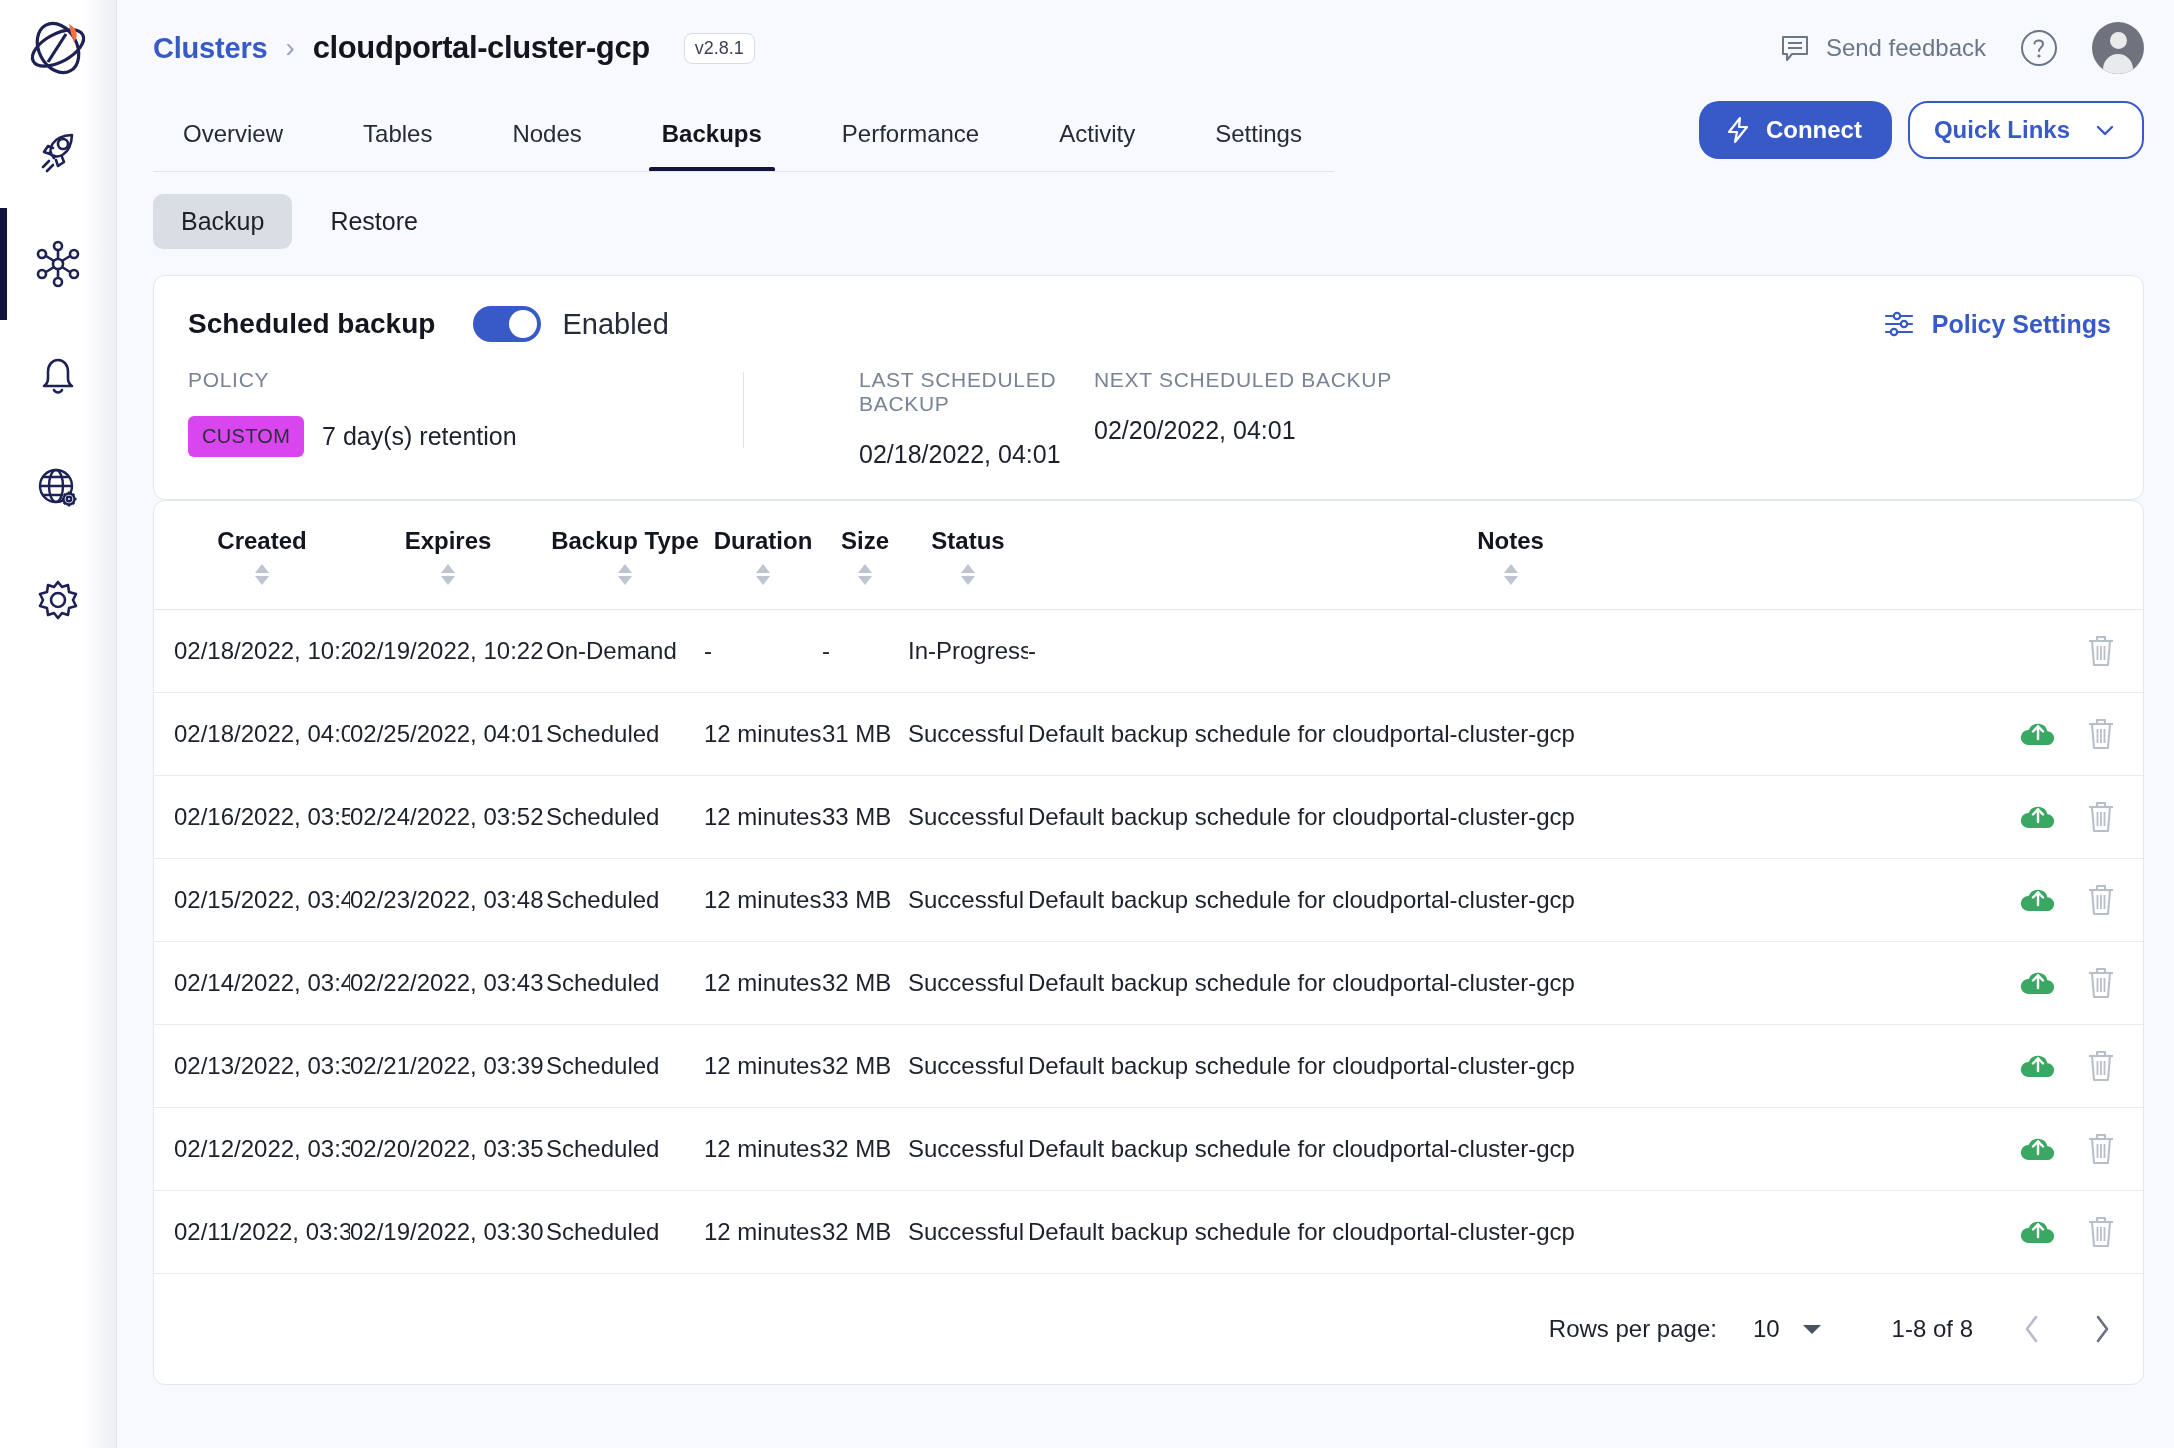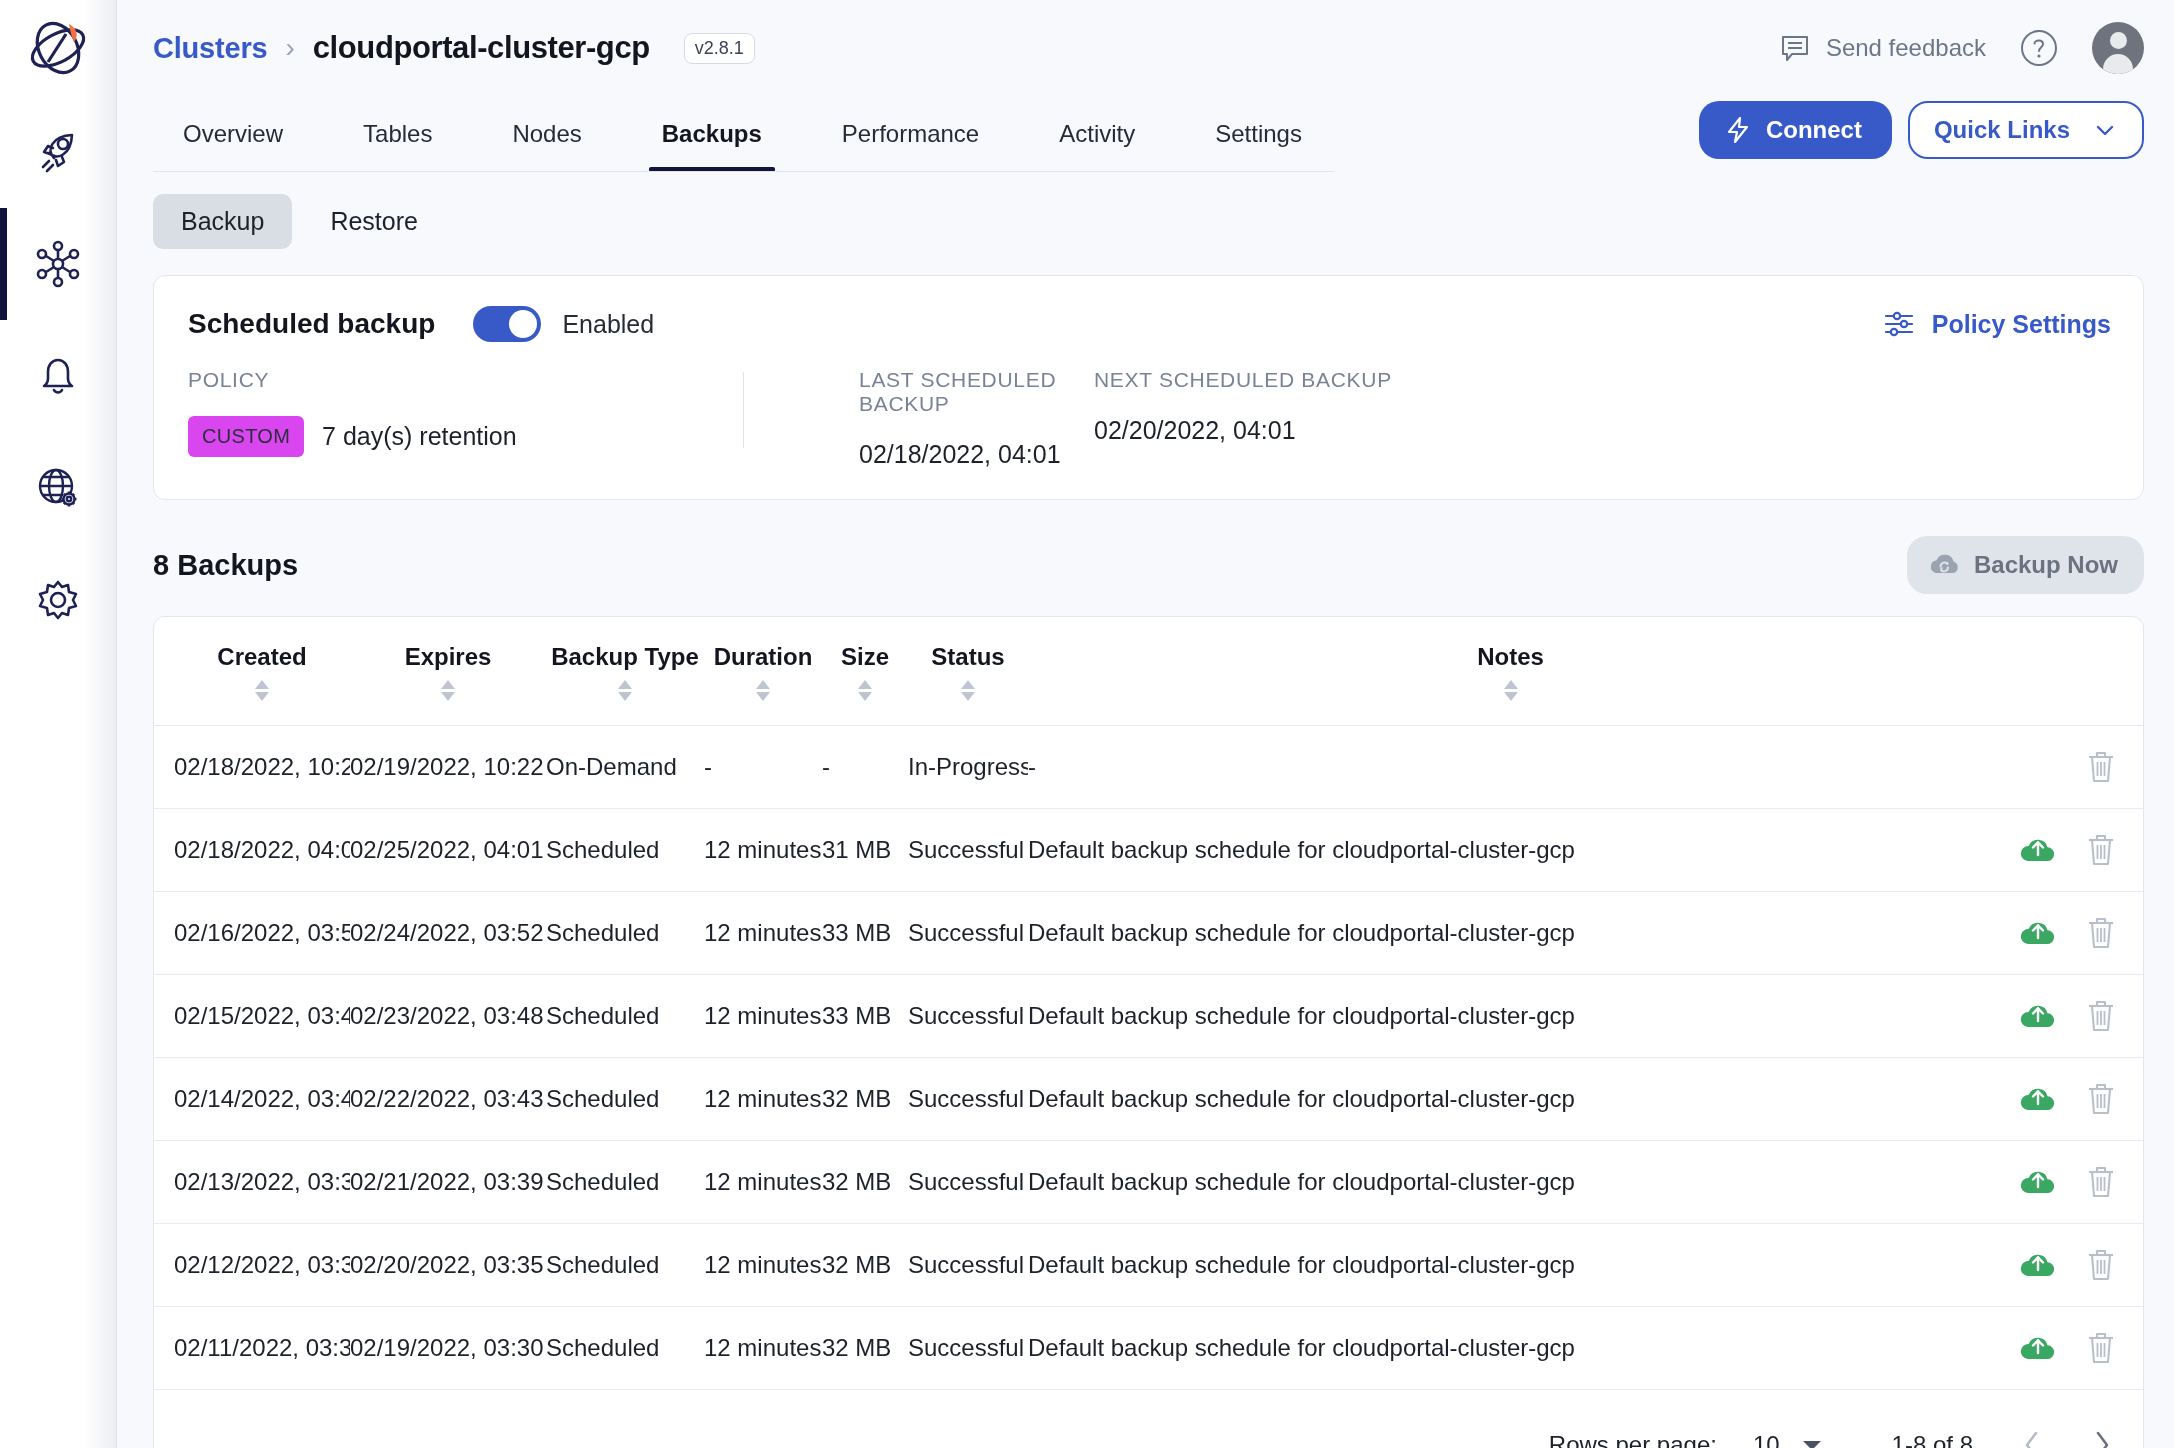--- a/index.html
+++ b/index.html
@@ -132,21 +132,21 @@
   .sched-top { display: flex; align-items: center; }
   .sched-title { font-size: 28px; font-weight: bold; color: #14161f; }
   .toggle {
     margin-left: 38px; width: 68px; height: 36px; border-radius: 18px;
     background: #3859c8; position: relative; cursor: pointer; flex: 0 0 68px;
   }
   .toggle::after {
     content: ""; position: absolute; right: 4px; top: 4px;
     width: 28px; height: 28px; border-radius: 50%; background: #ffffff;
   }
-  .toggle-label { margin-left: 21px; font-size: 25px; color: #262b38; }
+  .toggle-label { margin-left: 21px; font-size: 29px; color: #262b38; }
   .policy-settings {
     margin-left: auto; display: flex; align-items: center; gap: 16px; cursor: pointer;
   }
   .policy-settings-label { font-size: 25px; font-weight: bold; color: #3859c8; }
 
   .sched-body { display: flex; align-items: flex-start; margin-top: 26px; position: relative; }
   .col-policy { width: 555px; flex: 0 0 555px; }
   .divider-v { width: 1px; background: #dfe3ec; height: 76px; margin-top: 4px; flex: 0 0 1px; }
   .col-last { width: 350px; flex: 0 0 350px; padding-left: 115px; }
   .col-next { flex: 1; padding-left: 0; }
@@ -378,33 +378,20 @@
             <div class="field-label">LAST SCHEDULED BACKUP</div>
             <div class="field-value">02/18/2022, 04:01</div>
           </div>
           <div class="col-next">
             <div class="field-label">NEXT SCHEDULED BACKUP</div>
             <div class="field-value">02/20/2022, 04:01</div>
           </div>
         </div>
       </div>
 
-      <div class="backups-head">
-        <span class="backups-count">8 Backups</span>
-        <div class="btn btn-backup-now">
-          <svg width="34" height="34" viewBox="0 0 34 34" fill="none">
-            <path d="M9 25 A6.5 6.5 0 0 1 9.6 12.2 A9 9 0 0 1 26.5 13.4 A6 6 0 0 1 26 25 Z" fill="#9aa3b0"></path>
-            <path d="M13.5 18.5 A4 4 0 0 1 20.5 16" stroke="#dfe3ea" stroke-width="2" fill="none" stroke-linecap="round"></path>
-            <path d="M21 19.5 A4 4 0 0 1 14 22" stroke="#dfe3ea" stroke-width="2" fill="none" stroke-linecap="round"></path>
-            <path d="M21.2 13.2 L21 16.4 L18 16" fill="#dfe3ea"></path>
-            <path d="M13.3 22.3 L13.6 19.2 L16.5 19.8" fill="#dfe3ea"></path>
-          </svg>
-          <span>Backup Now</span>
-        </div>
-      </div>
 
       <div class="card table-card">
         <table>
           <thead>
             <tr>
               <th class="c-created">
                 <span class="th-inner">
                   <span>Created</span>
                   <span class="sortico">
                     <svg width="16" height="9" viewBox="0 0 16 9">

